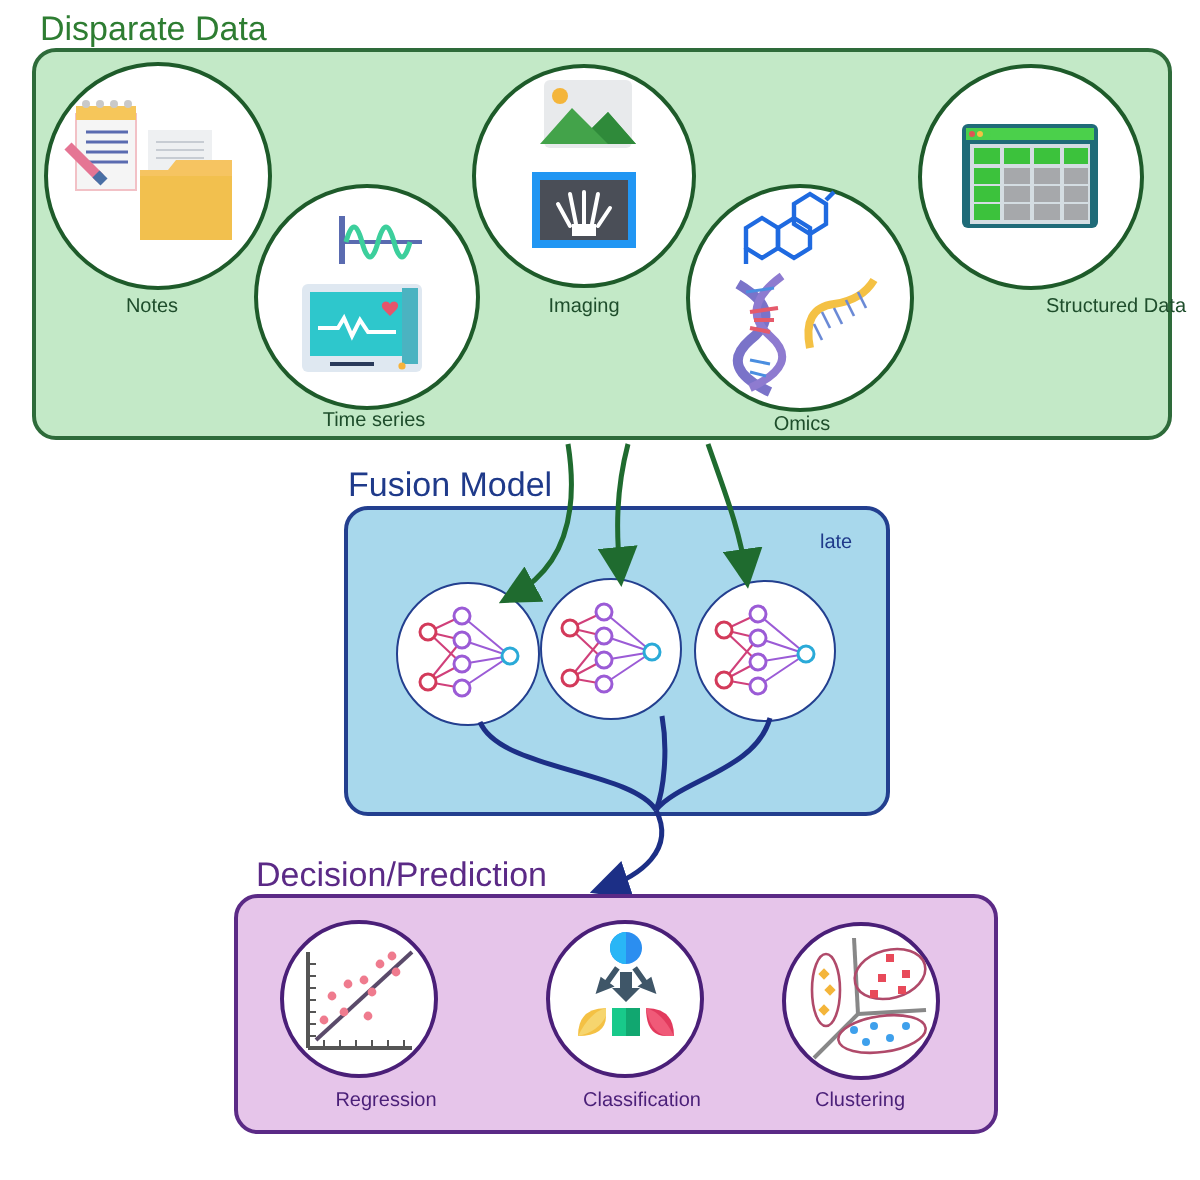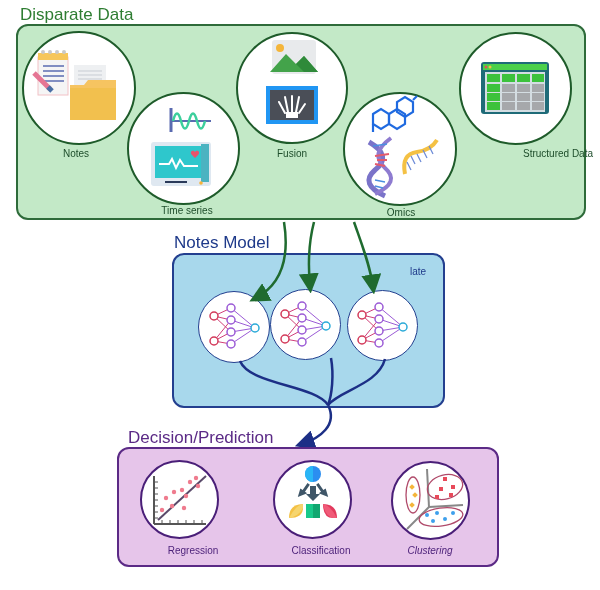--- a/index.html
+++ b/index.html
@@ -75,21 +75,21 @@
     <g stroke="#ffffff" stroke-width="2" stroke-linecap="round">
       <line x1="54" y1="78" x2="54" y2="62"></line>
       <line x1="50" y1="78" x2="47" y2="63"></line>
       <line x1="58" y1="78" x2="61" y2="63"></line>
       <line x1="47" y1="79" x2="41" y2="68"></line>
       <line x1="61" y1="79" x2="67" y2="70"></line>
     </g>
     <rect x="48" y="78" width="12" height="6" fill="#ffffff"></rect>
   </svg>
 </div>
-<div class="label" style="left:292px; top:148px; color:#1e4d2b;">Fusion</div>
+<div class="label" style="left:292px; top:148px; color:#1e4d2b;">Imaging</div>
 
 <div class="node" style="left:343px; top:92px; width:114px; height:114px; border:2px solid #1e5b2a;">
   <svg width="110" height="110" viewBox="0 0 110 110">
     <g fill="none" stroke="#1f6ae0" stroke-width="2.2">
       <polygon points="28,20 36,15 44,20 44,30 36,35 28,30"></polygon>
       <polygon points="44,20 52,15 60,20 60,30 52,35 44,30"></polygon>
       <polygon points="52,15 52,5 60,0 68,5 68,15 60,20" transform="translate(0,3)"></polygon>
       <line x1="28" y1="30" x2="28" y2="38"></line>
       <line x1="68" y1="6" x2="72" y2="2"></line>
     </g>
@@ -142,21 +142,21 @@
         <rect x="56" y="59" width="13" height="8"></rect>
         <rect x="71" y="59" width="12" height="8"></rect>
       <rect x="41" y="68" width="13" height="8"></rect>
         <rect x="56" y="68" width="13" height="8"></rect>
         <rect x="71" y="68" width="12" height="8"></rect>
     </g>
   </svg>
 </div>
 <div class="label" style="left:522px; top:148px; color:#1e4d2b;margin-left:36px;">Structured Data</div>
 
-<div class="title" style="left:174px; top:233px; color:#1f3a8a;">Notes Model</div>
+<div class="title" style="left:174px; top:233px; color:#1f3a8a;">Fusion Model</div>
 <div class="panel" style="left:172px; top:253px; width:273px; height:155px; background:#a8d8ec; border:2px solid #233f8f;"></div>
 <div class="late" style="left:410px; top:266px; color:#1f3a8a;">late</div>
 
 <div class="node" style="left:198px; top:291px; width:72px; height:72px; border:1.5px solid #233f8f;"></div>
 <div class="node" style="left:270px; top:289px; width:71px; height:71px; border:1.5px solid #233f8f;"></div>
 <div class="node" style="left:347px; top:290px; width:71px; height:71px; border:1.5px solid #233f8f;"></div>
 
 <svg class="abs" width="600" height="590">
   <defs>
     <marker id="ag" markerWidth="8" markerHeight="8" refX="5" refY="4" orient="auto">
@@ -327,13 +327,13 @@
       </g>
     <g fill="#3ea0ec">
         <circle cx="34" cy="52" r="2"></circle>
         <circle cx="44" cy="50" r="2"></circle>
         <circle cx="40" cy="58" r="2"></circle>
         <circle cx="52" cy="56" r="2"></circle>
         <circle cx="60" cy="50" r="2"></circle>
       </g>
   </svg>
 </div>
-<div class="label" style="left:430px; top:545px; color:#4a1f78;font-style:italic;">Clustering</div>
+<div class="label" style="left:430px; top:545px; color:#4a1f78;">Clustering</div>
 
 </body></html>

